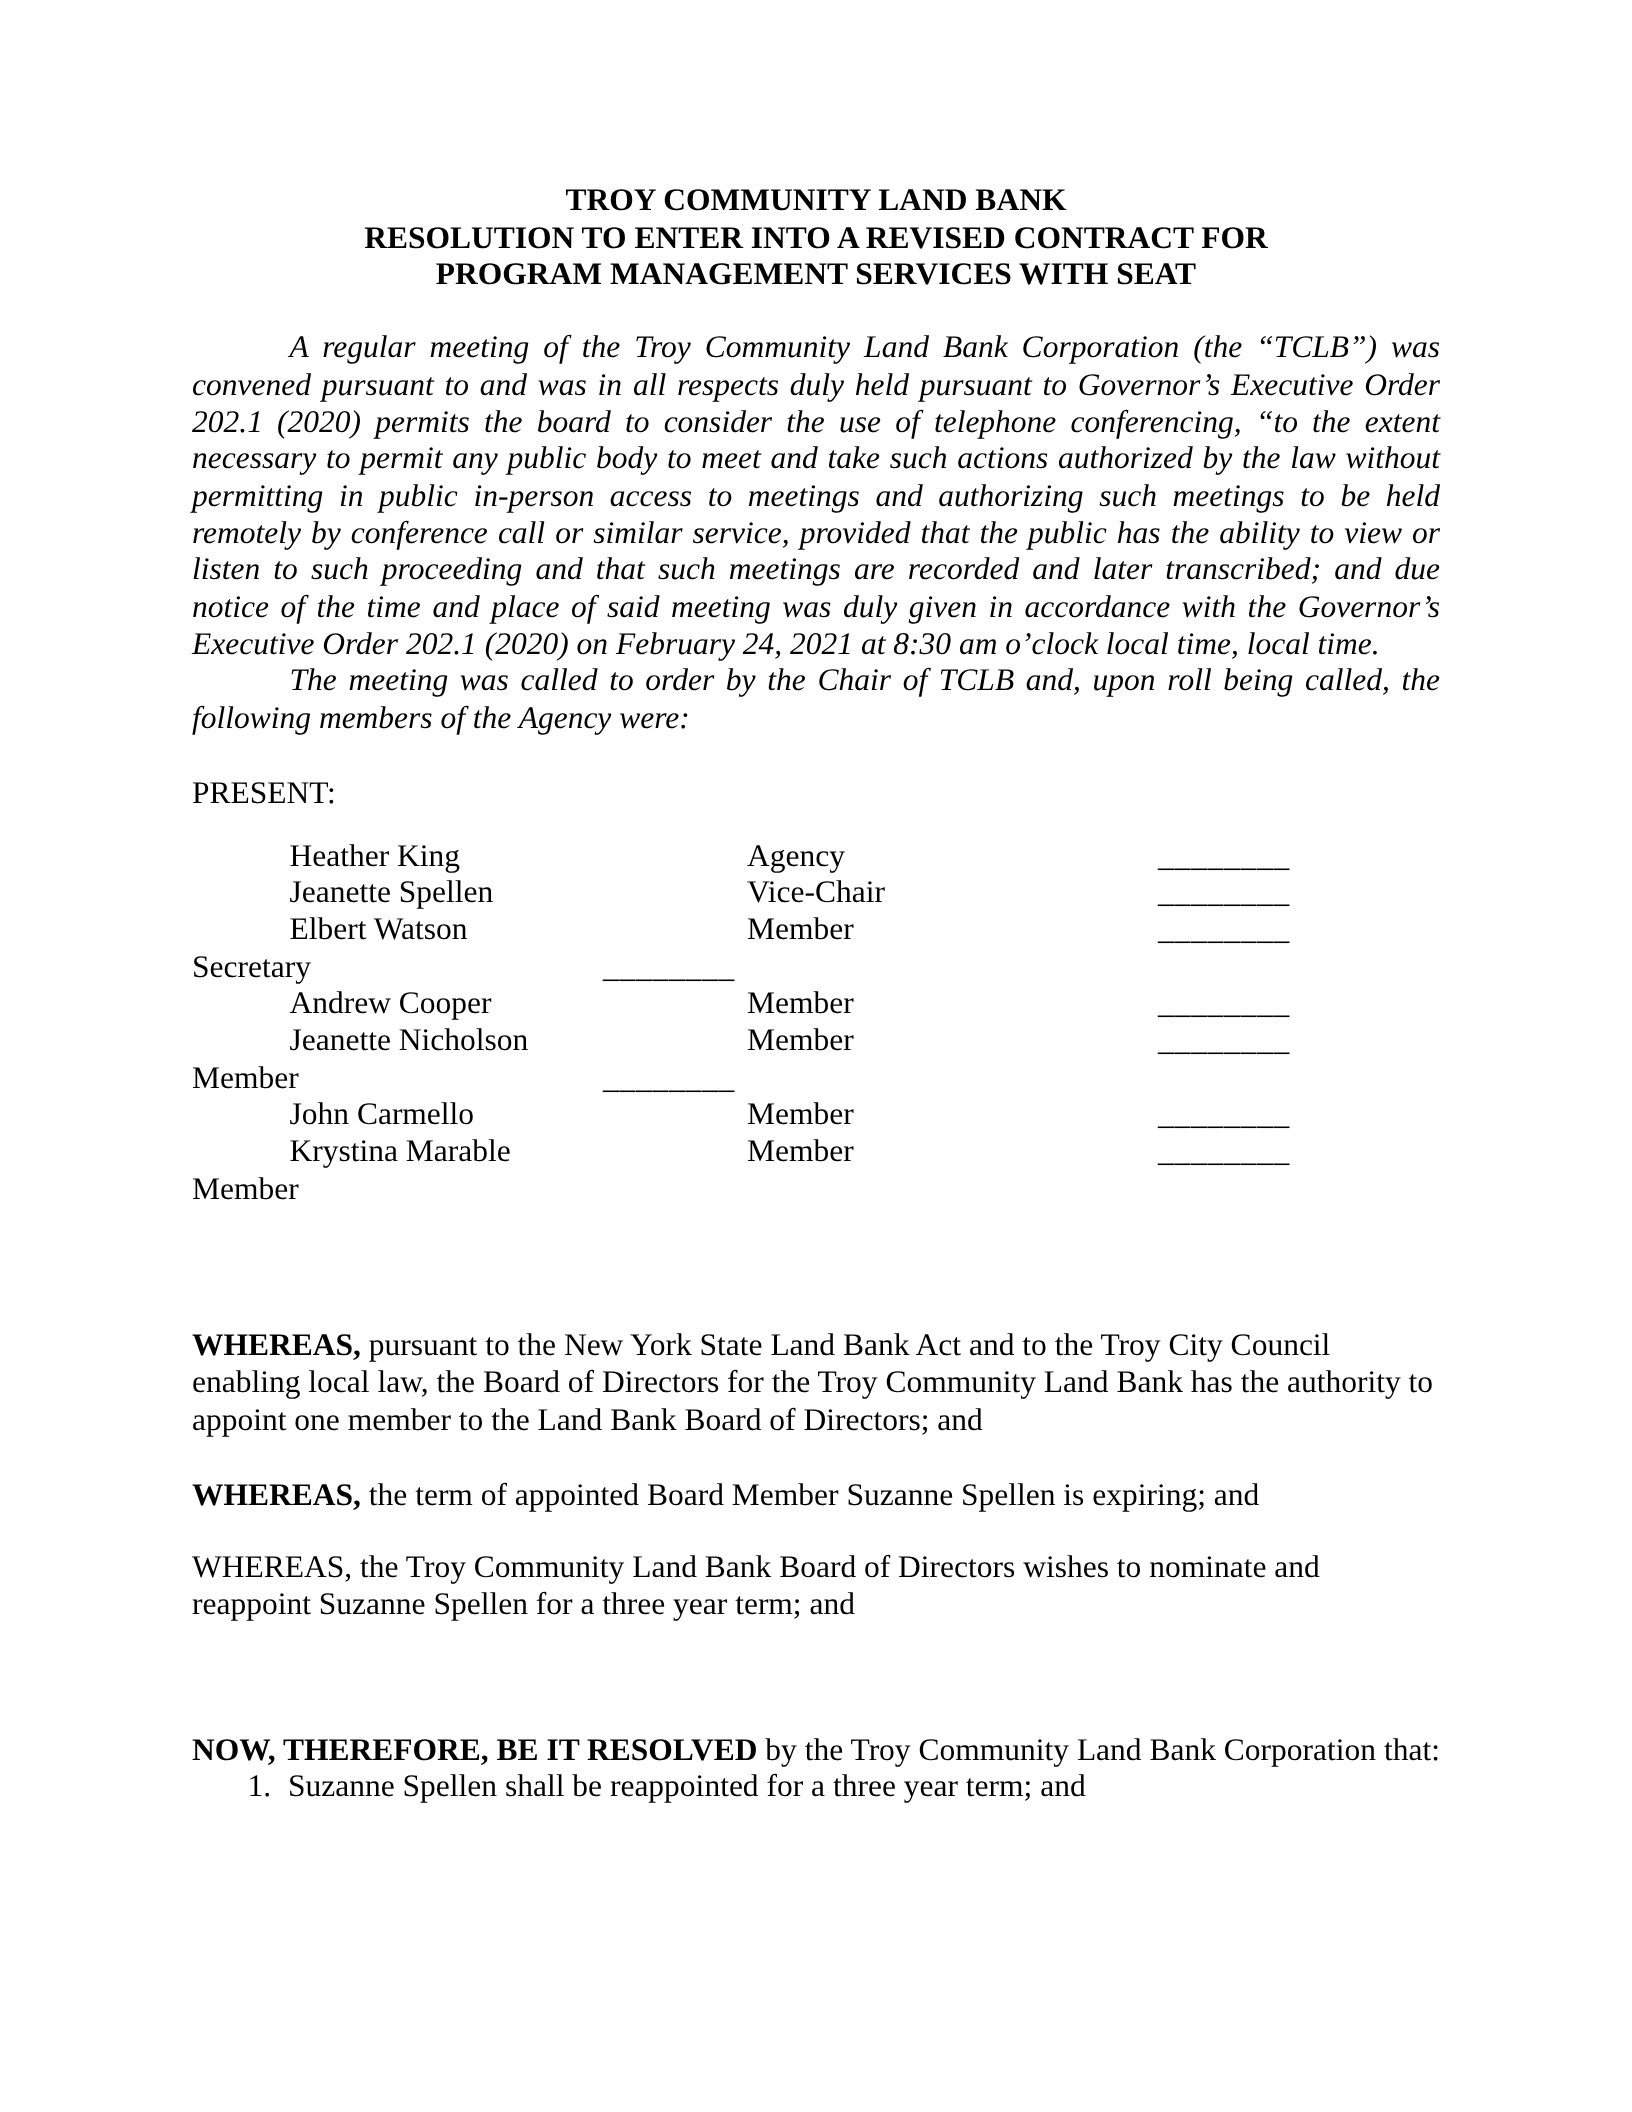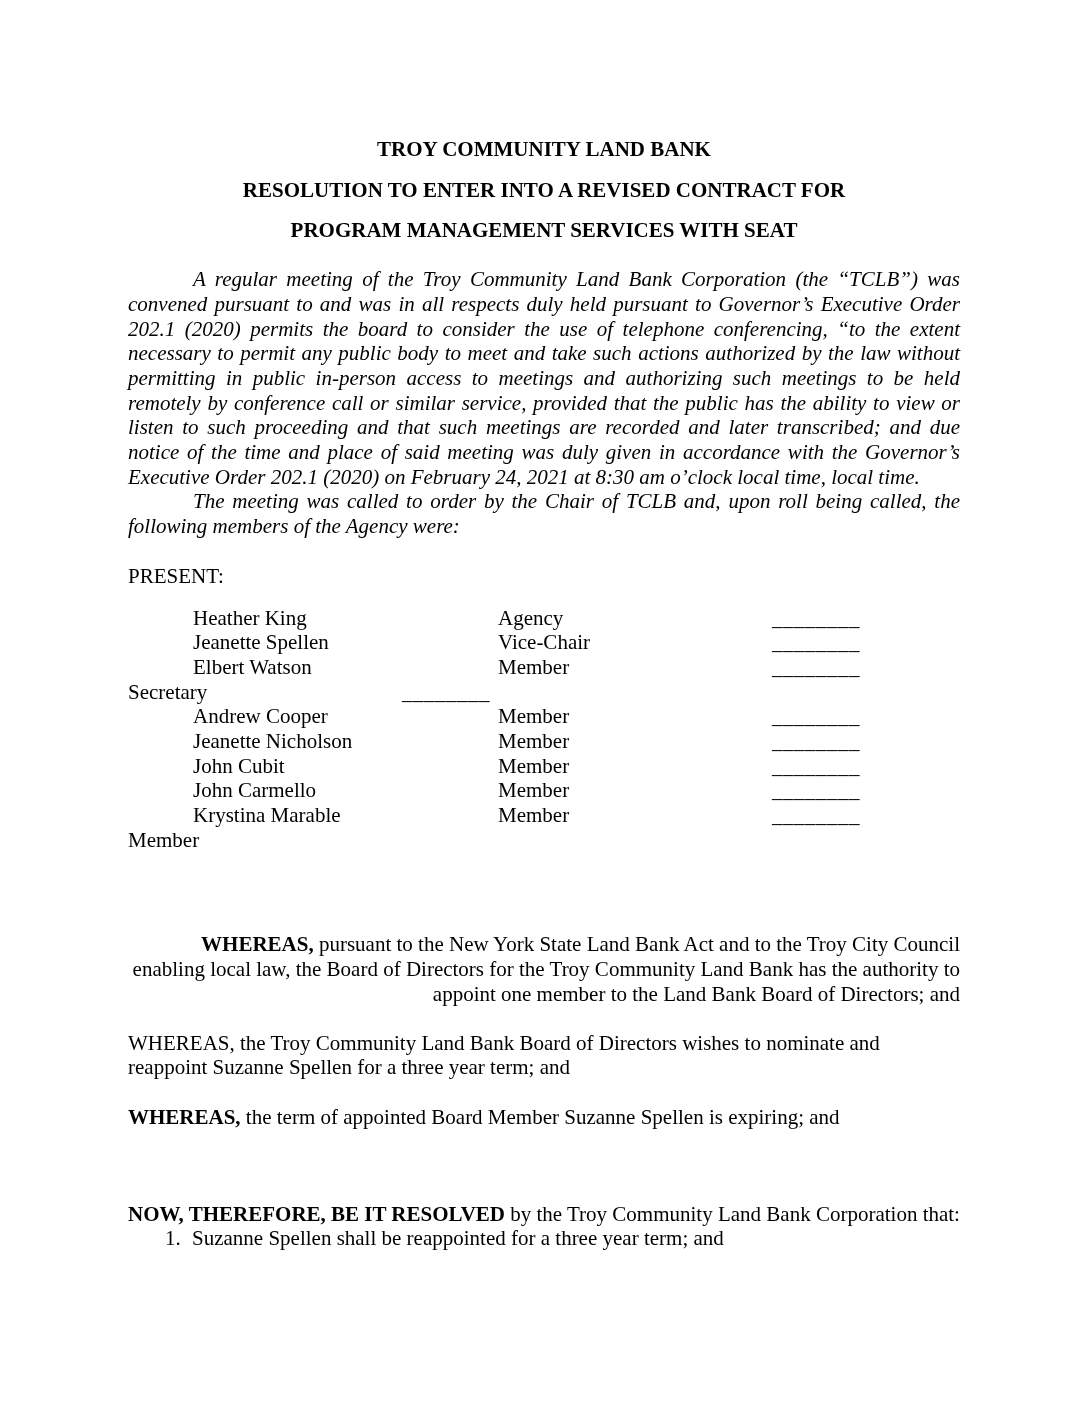--- a/index.html
+++ b/index.html
@@ -10,32 +10,32 @@
     background: #ffffff;
     box-sizing: border-box;
     padding: 121px 128px 0 128px;
     font-family: "Liberation Serif", "DejaVu Serif", serif;
     font-size: 21px;
     line-height: 24.7px;
     color: #000000;
     overflow: hidden;
   }
   .title-block { text-align: center; font-weight: bold; }
-  .title-line { margin: 16px; }
+  .title-line { margin: 0; }
   p.body-par { margin: 0; text-align: justify; text-indent: 65px; font-style: italic; }
   #paragraph-1 { margin-top: 24px; }
   #paragraph-2 { }
   .present-label { margin: 25px 0 0 0; }
   .roll-table { margin-top: 17px; }
   .roll-row { display: flex; height: 24.7px; }
   .roll-name { width: 370px; box-sizing: border-box; padding-left: 65px; }
   .roll-role { width: 274px; }
   .roll-blank { letter-spacing: 0.5px; }
   .whereas { margin: 0; text-align: left; }
-  #whereas-0 { margin-top: 80px; text-align: right; }
+  #whereas-0 { margin-top: 80px; }
   #whereas-1 { margin-top: 25px; }
   #whereas-2 { margin-top: 24px; }
   .bold { font-weight: bold; }
   #resolved-par { margin-top: 72px; text-align: left; text-indent: 0; }
   .res-item { display: flex; margin: 0; padding-left: 37px; }
   .res-num { width: 27px; flex: 0 0 27px; }
 </style>
 </head>
 <body>
 
@@ -77,21 +77,20 @@
       <span class="roll-name">Andrew Cooper</span>
       <span class="roll-role">Member</span>
       <span class="roll-blank">________</span>
     </div>
     <div class="roll-row">
       <span class="roll-name">Jeanette Nicholson</span>
       <span class="roll-role">Member</span>
       <span class="roll-blank">________</span>
     </div>
     <div class="roll-row">
-      <span class="roll-name">John Cubit</span>
       <span class="roll-role">Member</span>
       <span class="roll-blank">________</span>
     </div>
     <div class="roll-row">
       <span class="roll-name">John Carmello</span>
       <span class="roll-role">Member</span>
       <span class="roll-blank">________</span>
     </div>
     <div class="roll-row">
       <span class="roll-name">Krystina Marable</span>
@@ -99,23 +98,23 @@
       <span class="roll-blank">________</span>
     </div>
     <div class="roll-row">
       <span class="roll-role">Member</span>
       <span class="roll-blank"></span>
     </div>
   </div>
 
   <p class="whereas" id="whereas-0"><span class="bold">WHEREAS,</span><span> pursuant to the New York State Land Bank Act and to the Troy City Council enabling local law, the Board of Directors for the Troy Community Land Bank has the authority to appoint one member to the Land Bank Board of Directors; and</span></p>
 
+  <p class="whereas" id="whereas-1"><span class="bold">WHEREAS,</span><span> the term of appointed Board Member Suzanne Spellen is expiring; and</span></p>
+
   <p class="whereas" id="whereas-2"><span>WHEREAS,</span><span> the Troy Community Land Bank Board of Directors wishes to nominate and reappoint Suzanne Spellen for a three year term; and</span></p>
-
-  <p class="whereas" id="whereas-1"><span class="bold">WHEREAS,</span><span> the term of appointed Board Member Suzanne Spellen is expiring; and</span></p>
 
   <p class="whereas" id="resolved-par"><span class="bold">NOW, THEREFORE, BE IT RESOLVED</span><span> by the Troy Community Land Bank Corporation that:</span></p>
 
   <p class="res-item">
       <span class="res-num">1.</span>
       <span>Suzanne Spellen shall be reappointed for a three year term; and</span>
     </p>
 
 </div>
 

